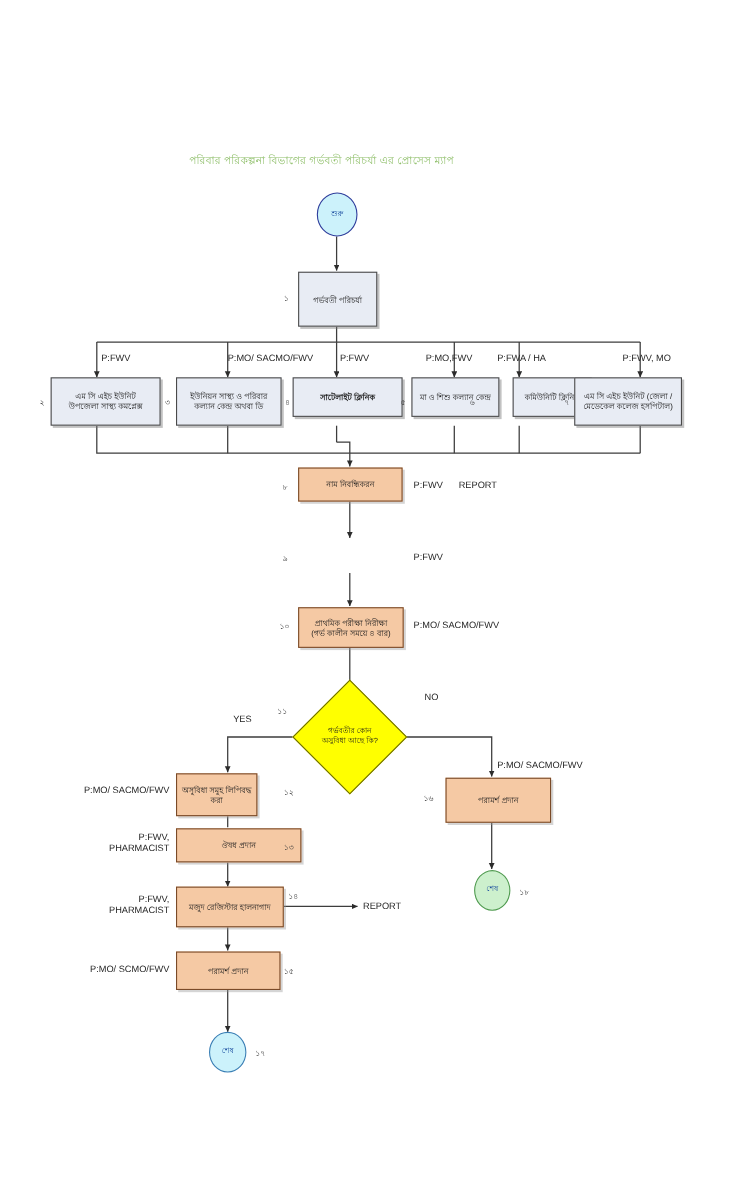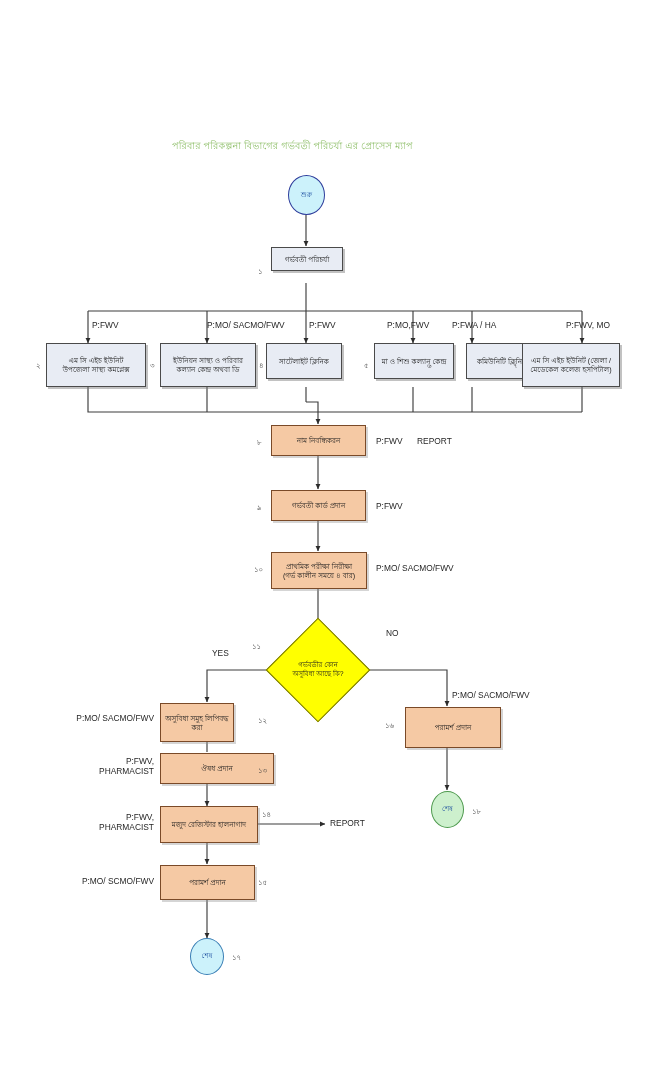--- a/index.html
+++ b/index.html
@@ -175,40 +175,40 @@
       <path d="M447,748 L447,790" marker-end="url(#arr)"></path>
     </g>
   </svg>
 
   <div class="title" style="left:172px; top:139px;">পরিবার পরিকল্পনা বিভাগের গর্ভবতী পরিচর্যা এর প্রোসেস ম্যাপ</div>
 
   <div class="node terminator term-start" style="left:288px; top:175px; width:37px; height:40px;">
     <span>শুরু</span>
   </div>
 
-  <div class="node proc-blue" style="left:271px; top:247px; width:72px; height:24px;">
+  <div class="node proc-blue" style="left:271px; top:247px; width:72px; height:50px;">
     <span class="two-line">গর্ভবতী পরিচর্যা</span>
   </div>
   <div class="num" style="left:258px; top:266px;">১</div>
 
   <div class="node proc-blue" style="left:46px; top:343px; width:100px; height:44px;">
     <span class="two-line">এম সি এইচ ইউনিট
 উপজেলা সাস্থ্য কমপ্লেক্স</span>
   </div>
   <div class="num" style="left:36px; top:360px;">২</div>
   <div class="lbl" style="left:92px; top:320px;">P:FWV</div>
 
   <div class="node proc-blue" style="left:160px; top:343px; width:96px; height:44px;">
     <span class="two-line">ইউনিয়ন সাস্থ্য ও পরিবার
 কল্যান কেন্দ্র অথবা ডি</span>
   </div>
   <div class="num" style="left:150px; top:360px;">৩</div>
   <div class="lbl" style="left:207px; top:320px;">P:MO/ SACMO/FWV</div>
 
-  <div class="node proc-blue" style="left:266px; top:343px; width:76px; height:36px;">
+  <div class="node proc-blue" style="left:266px; top:343px; width:100px; height:36px;font-weight:bold;">
     <span>সাটেলাইট ক্লিনিক</span>
   </div>
   <div class="num" style="left:259px; top:360px;">৪</div>
   <div class="lbl" style="left:309px; top:320px;">P:FWV</div>
 
   <div class="node proc-blue" style="left:374px; top:343px; width:80px; height:36px;">
     <span>মা ও শিশু কল্যান কেন্দ্র</span>
   </div>
   <div class="num" style="left:364px; top:360px;">৫</div>
   <div class="lbl" style="left:387px; top:320px;">P:MO,FWV</div>
@@ -226,23 +226,20 @@
   <div class="num" style="left:513px; top:360px;">৭</div>
   <div class="lbl" style="left:566px; top:320px;">P:FWV, MO</div>
 
   <div class="node proc-orange" style="left:271px; top:425px; width:95px; height:31px;">
     <span>নাম নিবন্ধিকরন</span>
   </div>
   <div class="num" style="left:257px; top:437px;">৮</div>
   <div class="lbl" style="left:376px; top:436px;">P:FWV</div>
   <div class="lbl" style="left:417px; top:436px;">REPORT</div>
 
-  <div class="node proc-orange" style="left:271px; top:490px; width:95px; height:31px;">
-    <span>গর্ভবতী কার্ড প্রদান</span>
-  </div>
   <div class="num" style="left:257px; top:502px;">৯</div>
   <div class="lbl" style="left:376px; top:501px;">P:FWV</div>
 
   <div class="node proc-orange" style="left:271px; top:552px; width:96px; height:37px;">
     <span class="two-line">প্রাথমিক পরীক্ষা নিরীক্ষা
 (গর্ভ কালীন সময়ে ৪ বার)</span>
   </div>
   <div class="num" style="left:254px; top:564px;">১০</div>
   <div class="lbl" style="left:376px; top:563px;">P:MO/ SACMO/FWV</div>
 

